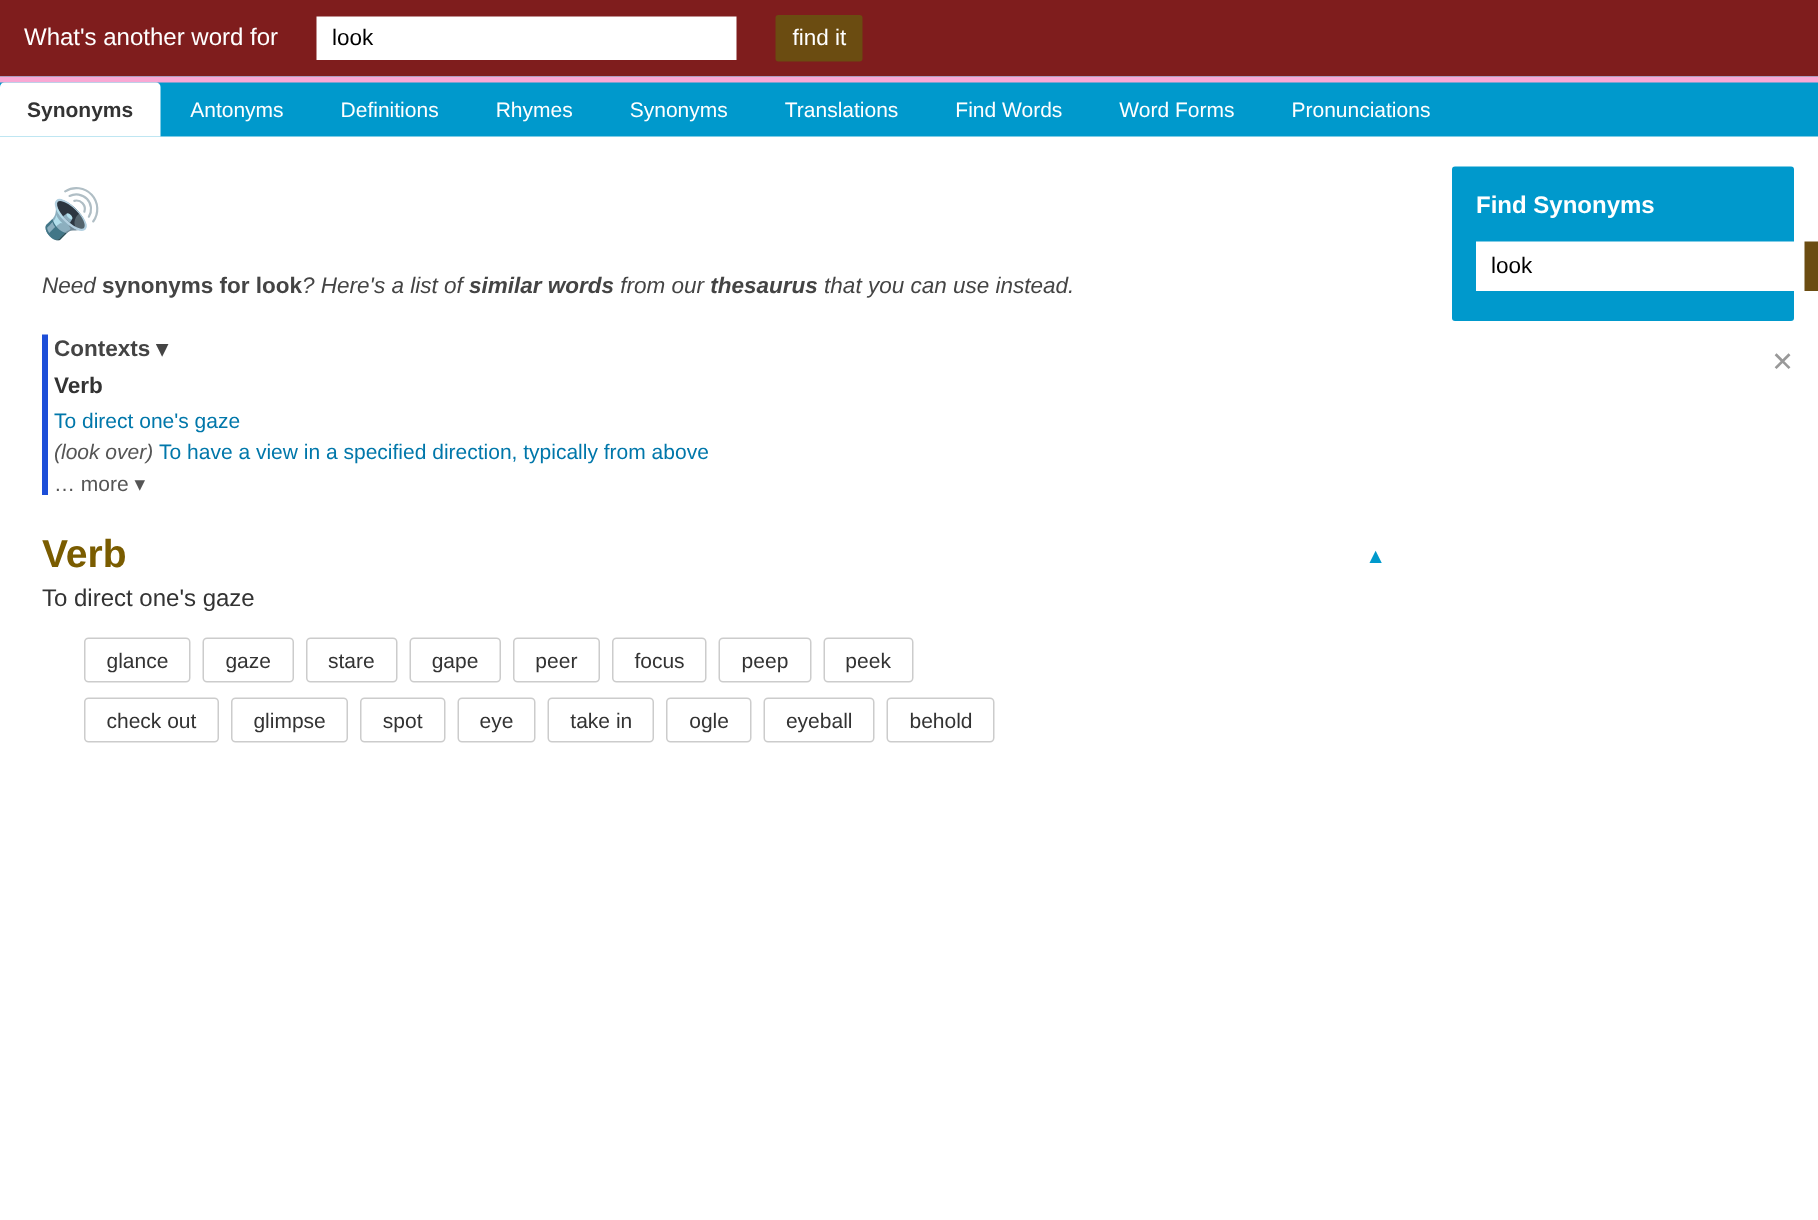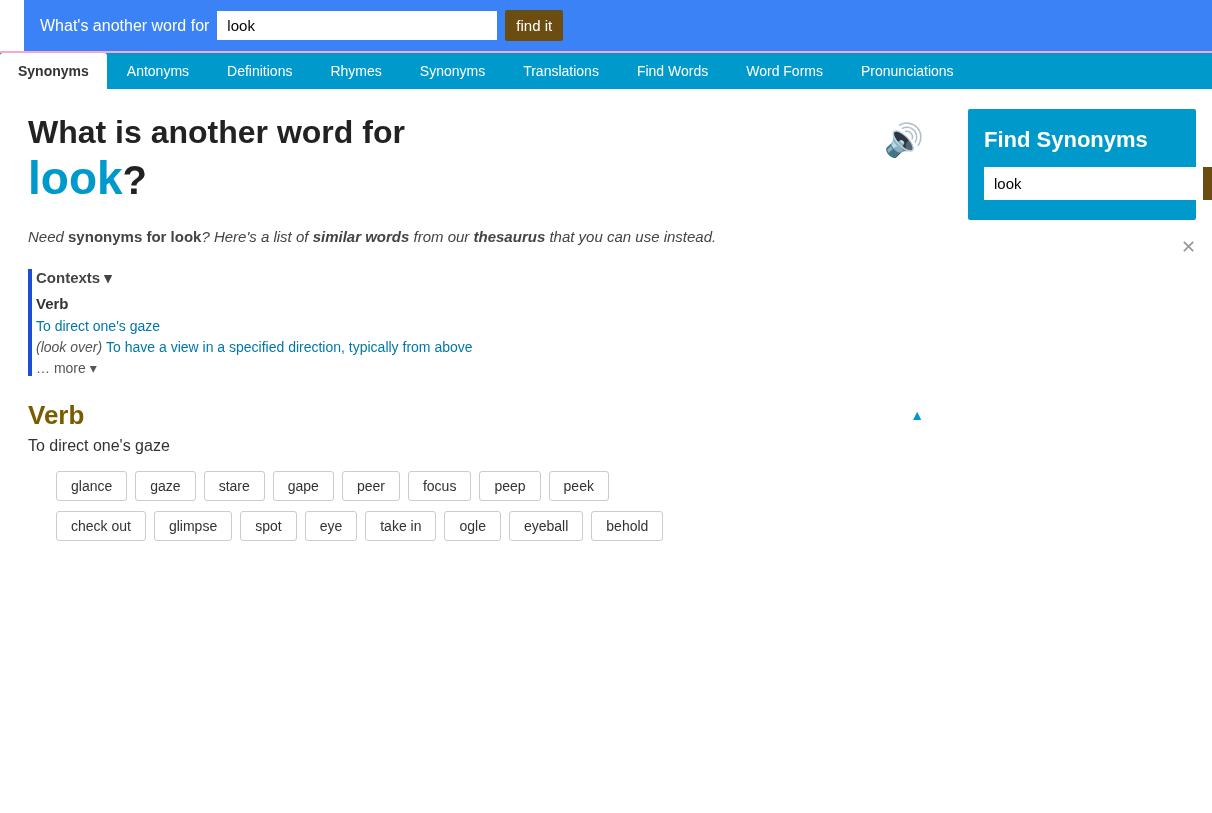--- a/index.html
+++ b/index.html
@@ -1,25 +1,24 @@
 <!DOCTYPE html>
 <html><head>
   <meta charset="utf-8">
   <style>
     * { box-sizing: border-box; margin: 0; padding: 0; }
     body { font-family: Arial, sans-serif; background: #fff; font-size: 15px; }
 
     
     .header {
-      background: #3b82f6;
+      background: #7f1d1d;
       padding: 10px 16px;
       display: flex;
       align-items: center;
-      gap: 8px;
-      margin-left: 24px;
+      gap: 26px;
     }
     .header-label {
       color: #fff;
       font-size: 16px;
       white-space: nowrap;
     }
     .header-input {
       padding: 6px 10px;
       font-size: 15px;
       border: none;
@@ -35,21 +34,21 @@
       cursor: pointer;
       border-radius: 2px;
     }
 
     
     .nav {
       background: #0099cc;
       display: flex;
       gap: 2px;
       padding: 0 0 0 0;
-      border-top: 2px solid #f9a8d4;
+      border-top: 4px solid #f9a8d4;
     }
     .nav-tab {
       padding: 10px 18px;
       color: #fff;
       font-size: 14px;
       cursor: pointer;
       border-radius: 3px 3px 0 0;
       text-decoration: none;
     }
     .nav-tab.active {
@@ -189,21 +188,21 @@
     }
 
     
     .find-synonyms-box {
       background: #0099cc;
       padding: 18px 16px 20px 16px;
       border-radius: 2px;
     }
     .find-syn-title {
       color: #fff;
-      font-size: 22px;
+      font-size: 16px;
       font-weight: bold;
       margin-bottom: 14px;
     }
     .find-syn-row {
       display: flex;
       gap: 0;
     }
     .find-syn-input {
       flex: 1;
       padding: 8px 10px;
@@ -246,28 +245,20 @@
   <a class="nav-tab">Find Words</a>
   <a class="nav-tab">Word Forms</a>
   <a class="nav-tab">Pronunciations</a>
 </nav>
 
 <div class="main-layout">
 
   <div class="content">
 
     <div class="title-row">
-      <div>
-        <div class="page-title">
-          <span>What is another word for</span>
-        </div>
-        <div class="page-title">
-          <span class="word">look</span><span class="question">?</span>
-        </div>
-      </div>
       <div class="sound-icon">🔊</div>
     </div>
 
     <div class="desc">
       Need <b>synonyms for look</b>? Here's a list of <b><i>similar words</i></b> from our <b><i>thesaurus</i></b> that you can use instead.
     </div>
 
     <div class="contexts-box">
       <div class="contexts-header">
         <span>Contexts ▾</span>

